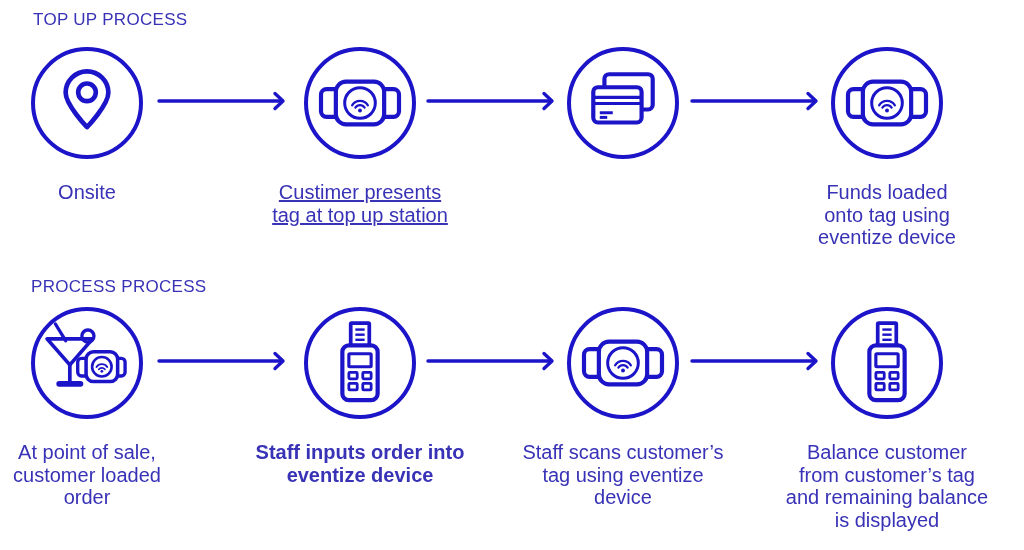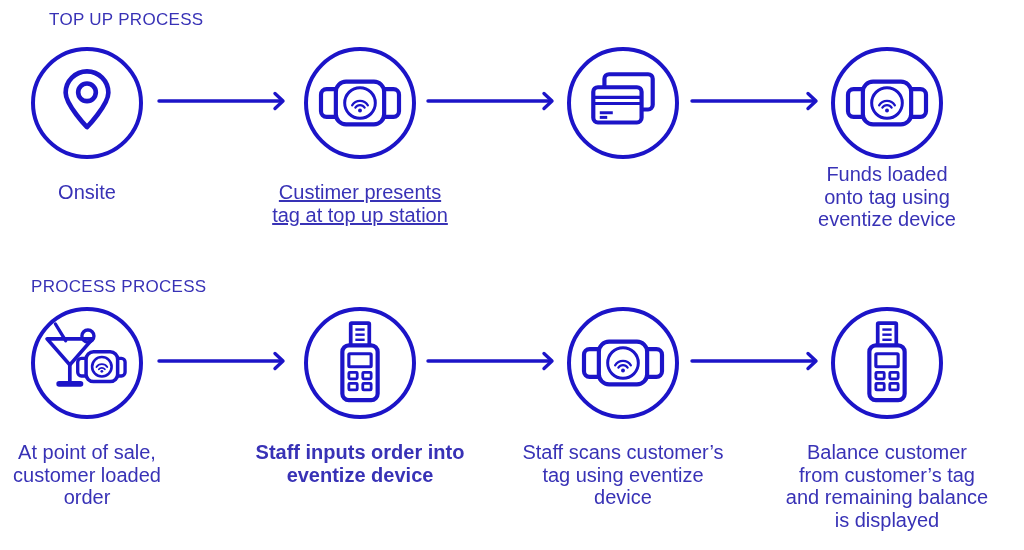--- a/index.html
+++ b/index.html
@@ -33,21 +33,21 @@
   }
   .s{stroke:var(--icon-blue);fill:none;}
   .sf{stroke:var(--icon-blue);fill:var(--bg);}
   .f{fill:var(--icon-blue);stroke:none;}
 </style>
 </head>
 <body>
 
 <div class="canvas">
 
-  <div class="process-title" style="left:49px;top:10px;">TOP UP PROCESS</div>
+  <div class="process-title" style="left:33px;top:10px;">TOP UP PROCESS</div>
 
   <div class="circle" style="left:31px;top:47px;">
     <svg width="104" height="104" viewBox="0 0 112 112">
       <path class="s" stroke-width="5" stroke-linejoin="round" d="M56 82 C56 82 33 58 33 45 A 23 23 0 1 1 79 45 C 79 58 56 82 56 82 Z"></path>
       <circle class="s" stroke-width="5" cx="56" cy="44.5" r="9.5"></circle>
     </svg>
   </div>
 
   <svg class="arrow" style="left:156px;top:90px;" width="134" height="22" viewBox="0 0 134 22">
     <line x1="3" y1="11" x2="124" y2="11"></line>
@@ -95,21 +95,21 @@
       <circle class="s" cx="56" cy="56" r="16.5" stroke-width="3.2"></circle>
       <path class="s" stroke-width="2.4" stroke-linecap="round" d="M51 61 A 6 6 0 0 1 61 61"></path>
       <path class="s" stroke-width="2.4" stroke-linecap="round" d="M47.5 58.5 A 10 10 0 0 1 64.5 58.5"></path>
       <circle class="f" cx="56" cy="64" r="2.1"></circle>
     </svg>
   </div>
 
   <div class="step-label" style="left:17px;top:181px;width:140px;">Onsite</div>
   <div class="step-label" style="left:250px;top:181px;width:220px;text-decoration:underline;">Custimer presents
 tag at top up station</div>
-  <div class="step-label" style="left:797px;top:163px;width:180px;text-align:center;">Funds loaded
+  <div class="step-label" style="left:797px;top:181px;width:180px;text-align:center;">Funds loaded
 onto tag using
 eventize device</div>
 
   <div class="process-title" style="left:31px;top:277px;">PROCESS PROCESS</div>
 
   <div class="circle" style="left:31px;top:307px;">
     <svg width="104" height="104" viewBox="0 0 112 112">
       <line class="s" x1="22" y1="14" x2="33" y2="32" stroke-width="3.6" stroke-linecap="round"></line>
       <circle class="s" cx="57" cy="27" r="6.5" stroke-width="3.6"></circle>
       <path class="s" d="M13 30 L62 30 L37.5 58 Z" stroke-width="4" stroke-linejoin="round"></path>

